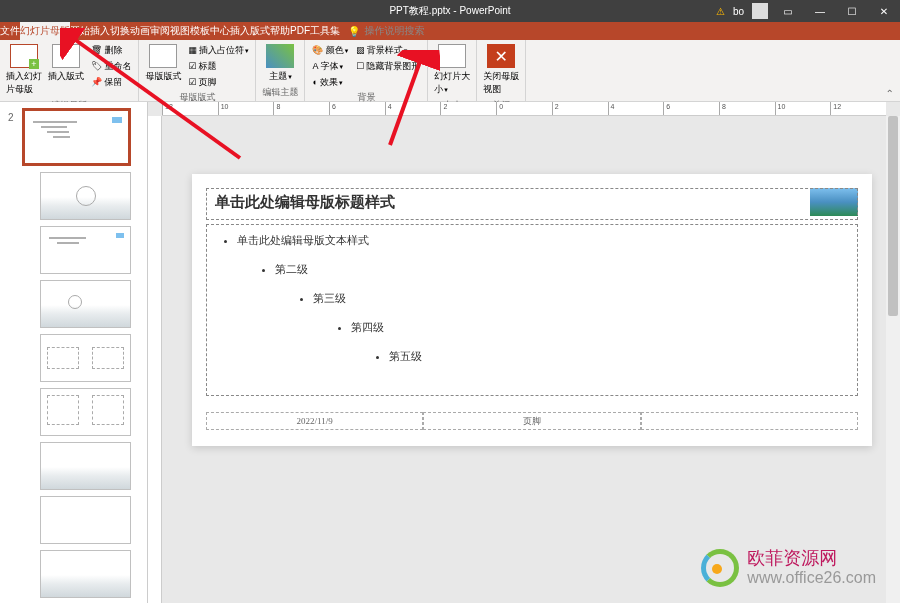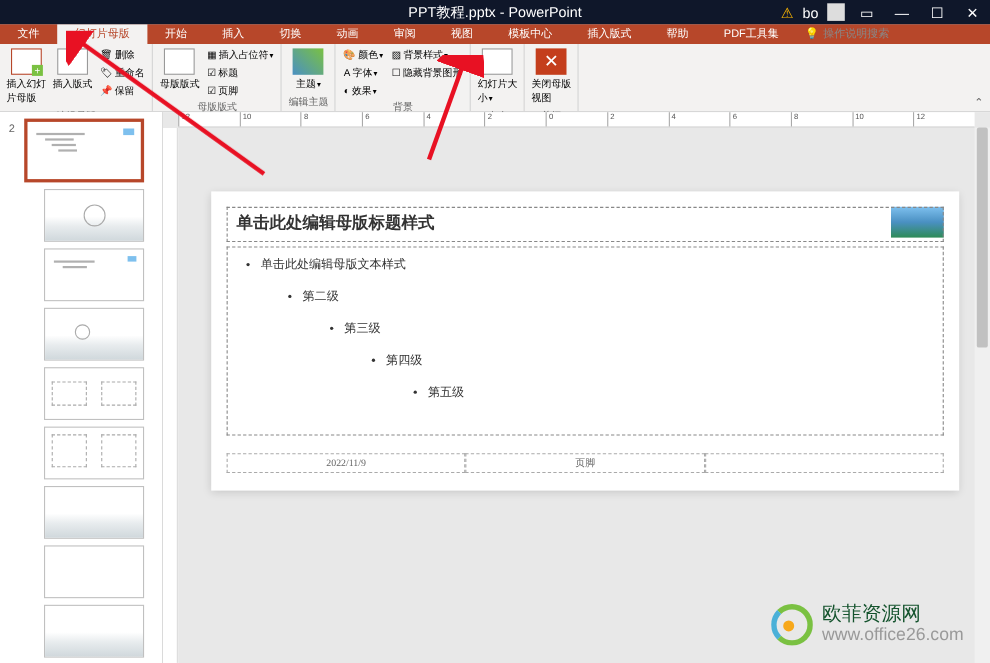--- a/index.html
+++ b/index.html
@@ -1,24 +1,24 @@
 <!DOCTYPE html>
 <html><head>
 <meta charset="utf-8">
 <style>
 * { margin: 0; padding: 0; box-sizing: border-box; font-family: "Microsoft YaHei", sans-serif; }
 body { width: 900px; height: 603px; overflow: hidden; position: relative; background: #fff; }
 
-.titlebar { height: 22px; background: #0f172a; color: #fff; display: flex; align-items: center; font-size: 13px; position: relative; }
+.titlebar { height: 22px; background: #404040; color: #fff; display: flex; align-items: center; font-size: 10px; position: relative; }
 .titlebar-center { position: absolute; left: 50%; transform: translateX(-50%); }
 .titlebar-right { position: absolute; right: 0; display: flex; align-items: center; gap: 8px; padding-right: 4px; }
 .winbtn { width: 24px; height: 22px; display: flex; align-items: center; justify-content: center; cursor: pointer; }
 
 .tabbar { height: 18px; background: #b7472a; display: flex; font-size: 10px; color: #fff; }
-.tab { padding: 0 16px; display: flex; align-items: center; cursor: pointer; }
+.tab { padding: 0 0; display: flex; align-items: center; cursor: pointer; }
 .tab.active { background: #f3f2f1; color: #b7472a; font-weight: normal; }
 
 .ribbon { height: 62px; background: #f3f2f1; border-bottom: 1px solid #d4d4d4; display: flex; position: relative; }
 .ribbon-group { border-right: 1px solid #d4d4d4; padding: 2px 4px; display: flex; flex-direction: column; }
 .ribbon-group-content { flex: 1; display: flex; align-items: flex-start; gap: 2px; }
 .ribbon-group-label { font-size: 9px; color: #666; text-align: center; padding-top: 1px; }
 .ribbon-btn-large { width: 40px; display: flex; flex-direction: column; align-items: center; font-size: 9px; cursor: pointer; padding: 2px; }
 .ribbon-btn-large .icon-box { width: 28px; height: 24px; margin-bottom: 2px; }
 .ribbon-btn-small { display: flex; align-items: center; font-size: 9px; cursor: pointer; padding: 1px 3px; gap: 2px; height: 16px; }
 .ribbon-col { display: flex; flex-direction: column; }
@@ -54,21 +54,21 @@
 .footer-cell { flex: 1; border: 1px dashed #aaa; font-size: 9px; color: #666; display: flex; align-items: center; justify-content: center; font-family: "SimSun", serif; }
 
 .scroll-v { position: absolute; top: 14px; right: 0; width: 14px; bottom: 0; background: #f0f0f0; }
 .scroll-v-thumb { position: absolute; top: 0; left: 2px; right: 2px; height: 200px; background: #c1c1c1; border-radius: 2px; }
 
 .arrow-svg { position: absolute; pointer-events: none; z-index: 100; }
 
 .watermark { position: absolute; bottom: 16px; right: 24px; display: flex; align-items: center; gap: 8px; z-index: 50; }
 .wm-logo { width: 38px; height: 38px; border-radius: 50%; border: 5px solid #7ac142; border-left-color: #4ab0d8; position: relative; }
 .wm-logo::after { content: ''; position: absolute; width: 10px; height: 10px; background: #f7a81b; border-radius: 50%; top: 10px; left: 6px; }
-.wm-text { font-size: 18px; color: #14532d; line-height: 1.1; }
+.wm-text { font-size: 18px; color: #be185d; line-height: 1.1; }
 .wm-url { font-size: 16px; color: #999; }
 
 .dropdown-arrow::after { content: '▾'; font-size: 7px; margin-left: 1px; }
 </style>
 </head>
 <body>
 
 <div class="titlebar">
   <div class="titlebar-center">
     <span>PPT教程.pptx</span>

